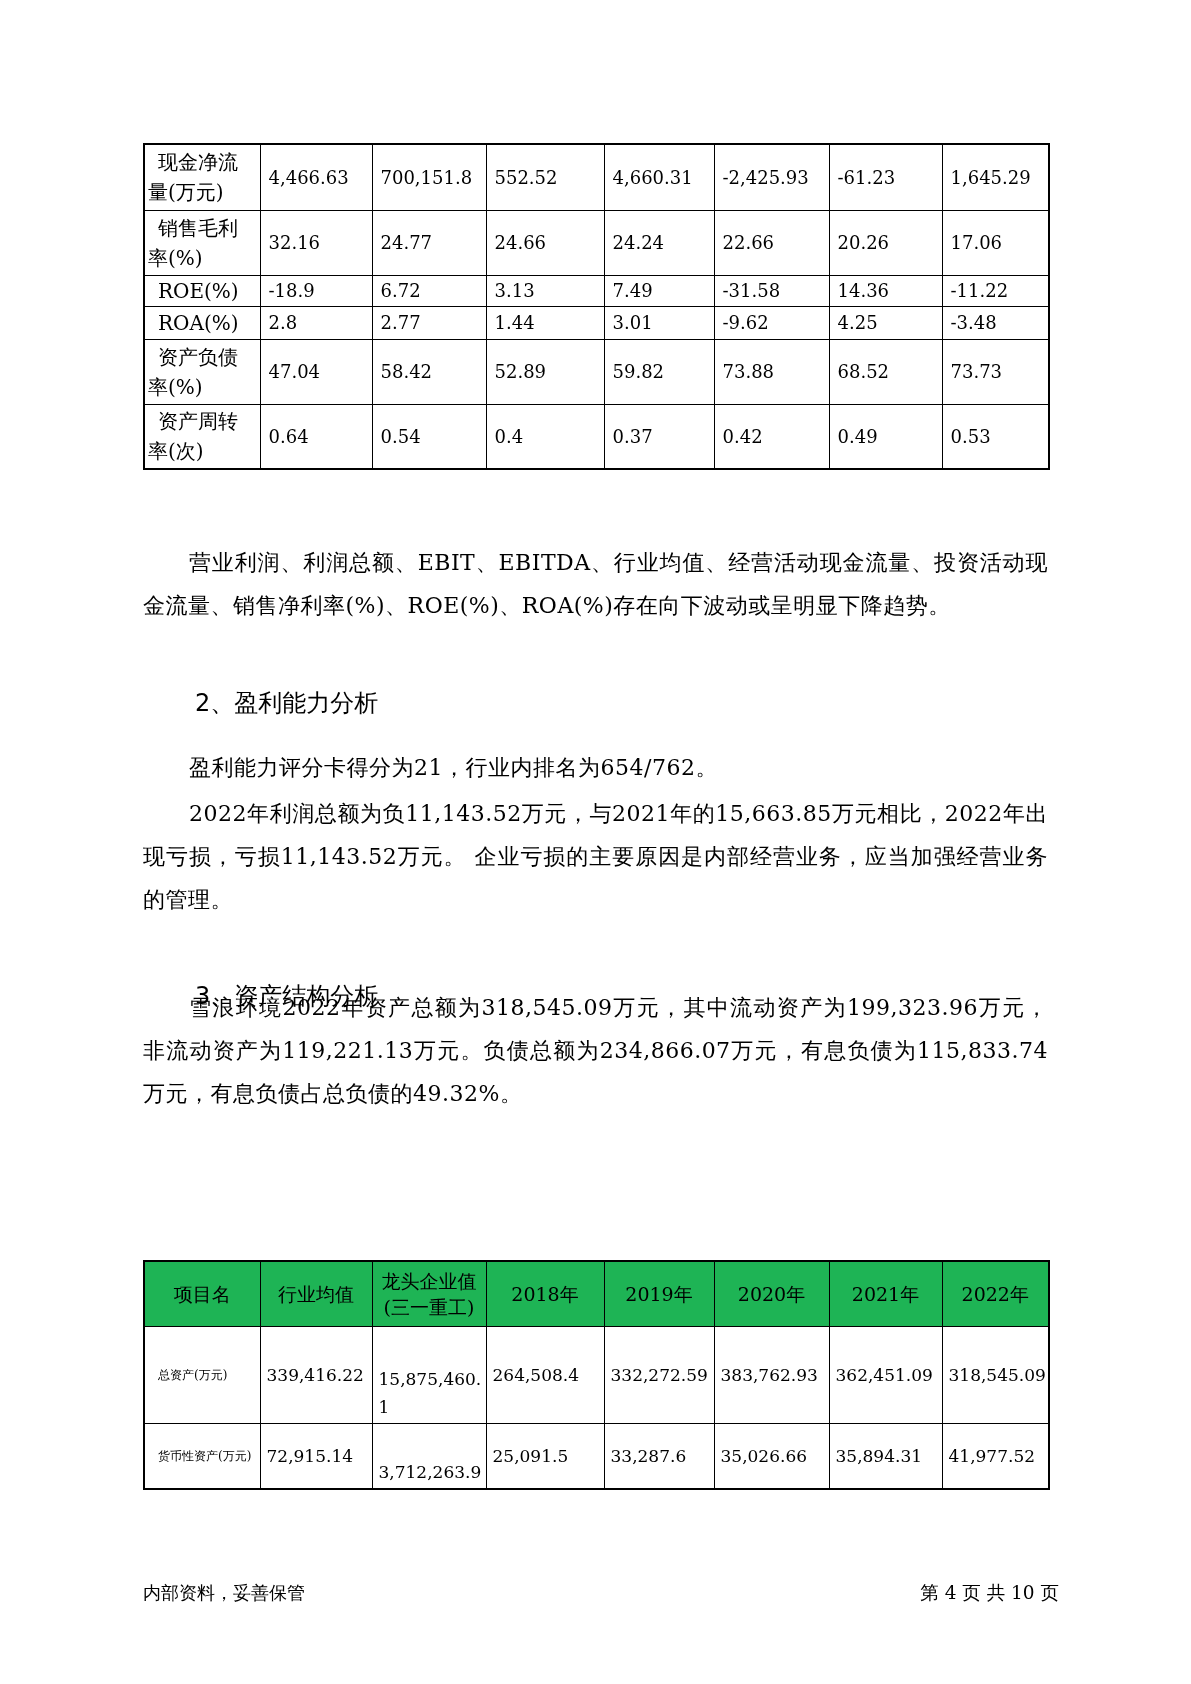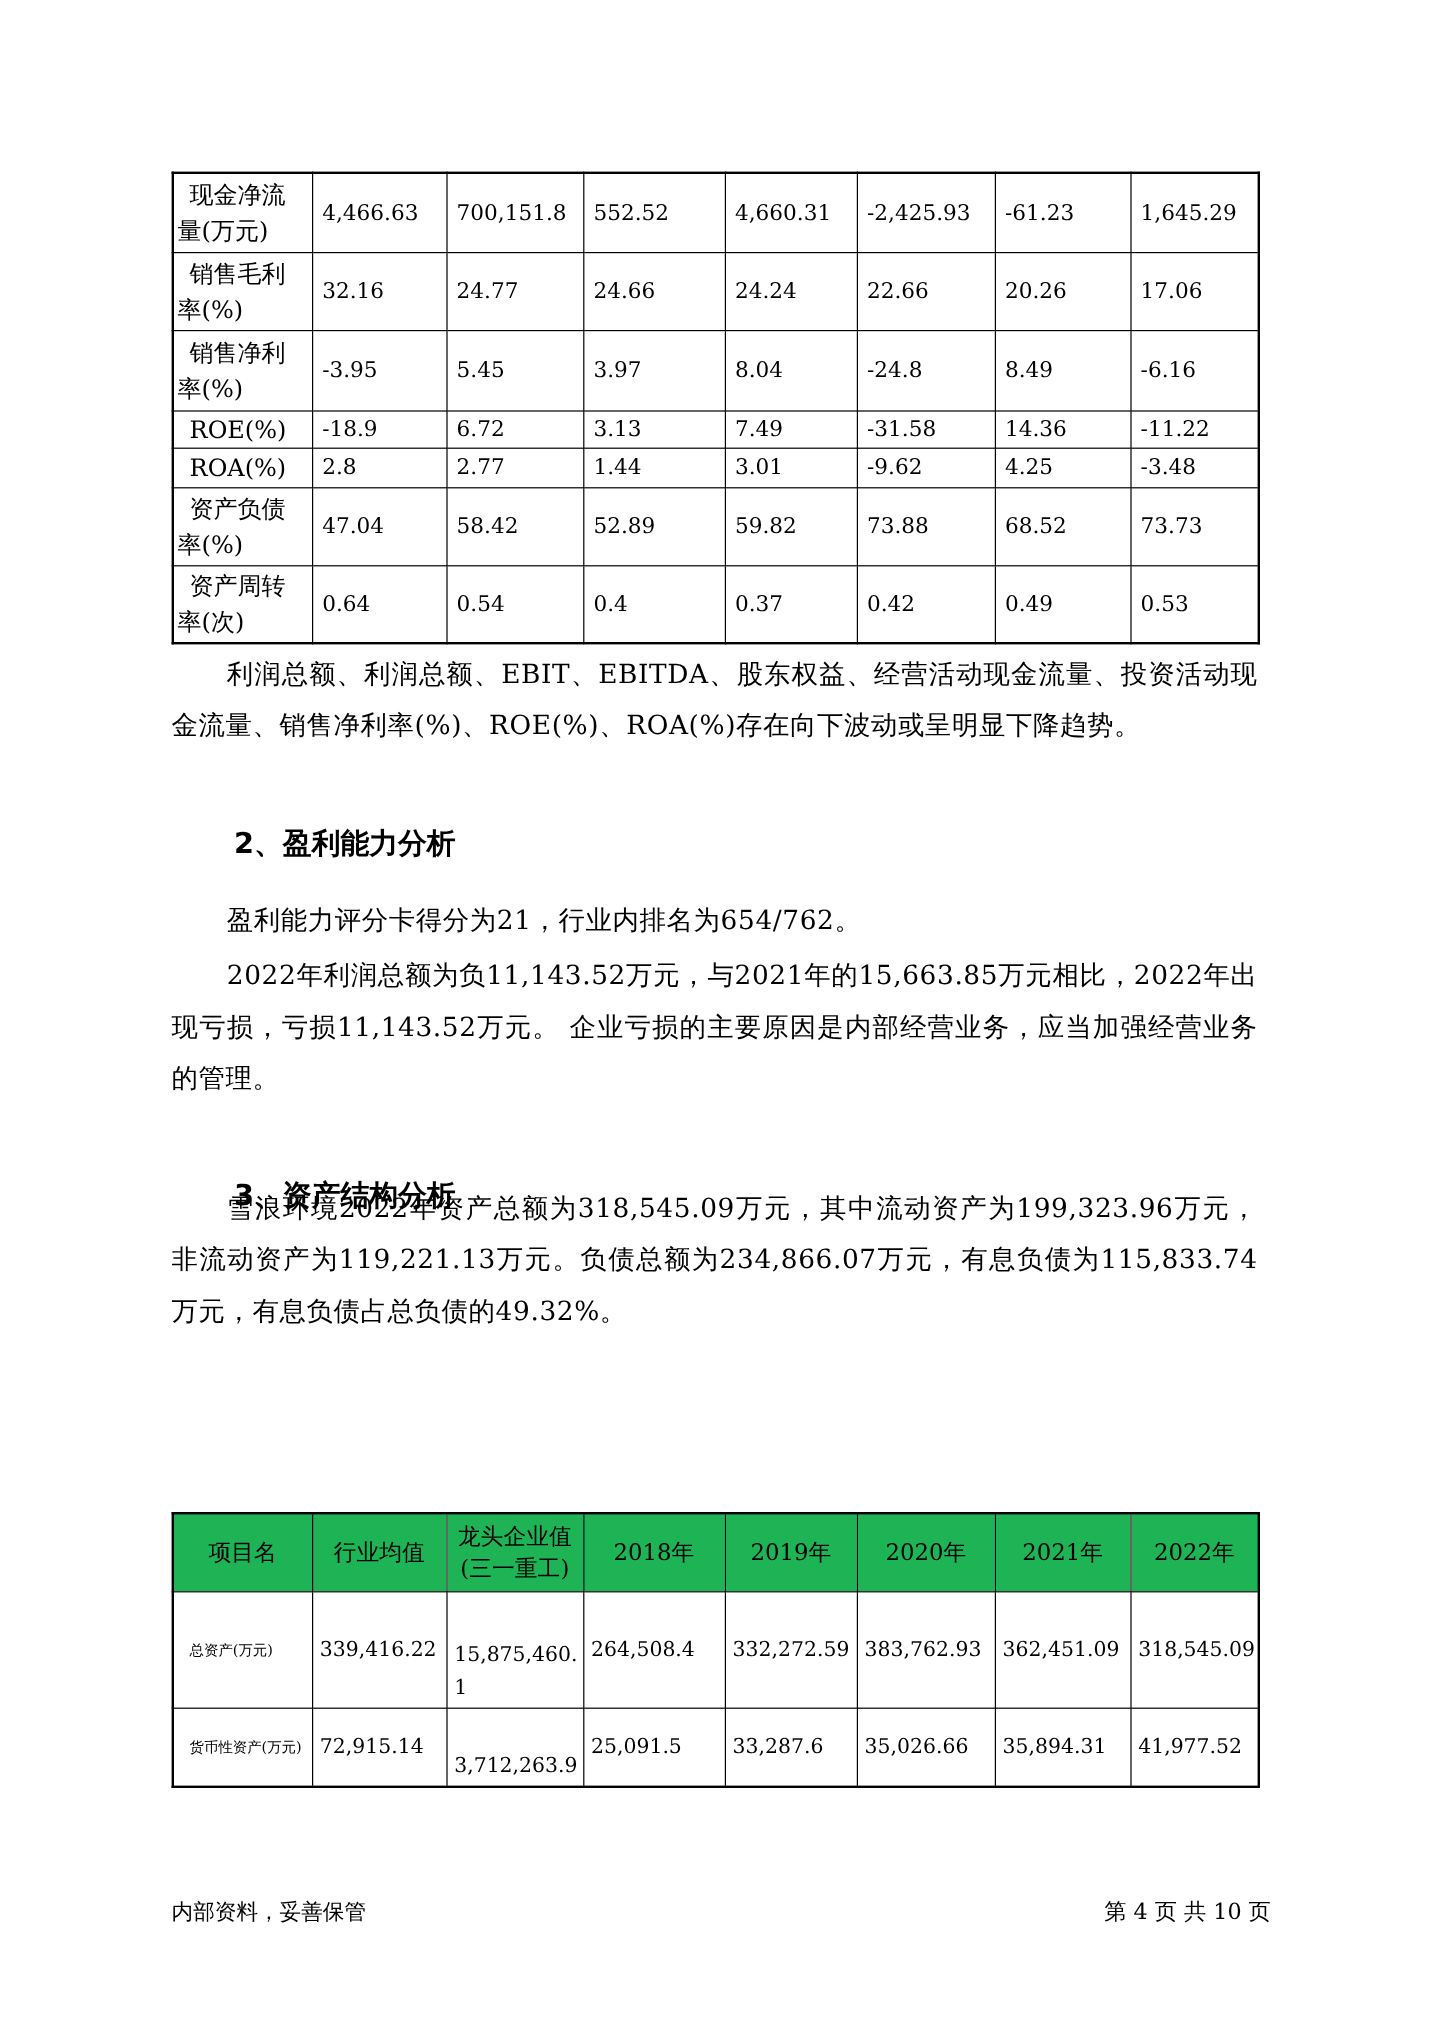--- a/index.html
+++ b/index.html
@@ -41,21 +41,21 @@
   .assets td.vb{vertical-align:bottom;padding-bottom:2px;}
   
   .para{
     position:absolute;left:143px;width:905px;
     font-size:22px;line-height:43px;text-align:justify;text-indent:46px;
     letter-spacing:0.5px;
   }
   .heading{
     position:absolute;left:195px;
     font-family:"DejaVu Sans","Liberation Sans",sans-serif;
-    font-size:24px;font-weight:bold;line-height:30px;
+    font-size:24px;font-weight:normal;line-height:30px;
   }
   .tbl-title{
     position:absolute;left:143px;width:905px;top:1264px;
     font-size:18px;text-align:left;
   }
   
   .footer{
     position:absolute;left:143px;top:1580px;width:916px;
     display:flex;justify-content:space-between;align-items:center;
   }
@@ -95,30 +95,20 @@
     <tr style="height:65px">
       <td class="lbl">销售毛利率(%)</td>
       <td>32.16</td>
       <td>24.77</td>
       <td>24.66</td>
       <td>24.24</td>
       <td>22.66</td>
       <td>20.26</td>
       <td>17.06</td>
     </tr>
-    <tr style="height:67px">
-      <td class="lbl">销售净利率(%)</td>
-      <td>-3.95</td>
-      <td>5.45</td>
-      <td>3.97</td>
-      <td>8.04</td>
-      <td>-24.8</td>
-      <td>8.49</td>
-      <td>-6.16</td>
-    </tr>
     <tr style="height:31px">
       <td class="lbl">ROE(%)</td>
       <td>-18.9</td>
       <td>6.72</td>
       <td>3.13</td>
       <td>7.49</td>
       <td>-31.58</td>
       <td>14.36</td>
       <td>-11.22</td>
     </tr>
@@ -148,21 +138,21 @@
       <td>0.54</td>
       <td>0.4</td>
       <td>0.37</td>
       <td>0.42</td>
       <td>0.49</td>
       <td>0.53</td>
     </tr>
   </tbody>
 </table>
 
-<div class="para" style="top:541px">利润总额、利润总额、EBIT、EBITDA、股东权益、经营活动现金流量、投资活动现金流量、销售净利率(%)、ROE(%)、ROA(%)存在向下波动或呈明显下降趋势。</div>
+<div class="para" style="top:541px">营业利润、利润总额、EBIT、EBITDA、行业均值、经营活动现金流量、投资活动现金流量、销售净利率(%)、ROE(%)、ROA(%)存在向下波动或呈明显下降趋势。</div>
 
 <div class="heading" style="top:688px">2、盈利能力分析</div>
 
 <div class="para" style="top:746px">盈利能力评分卡得分为21，行业内排名为654/762。</div>
 
 <div class="para" style="top:792px">2022年利润总额为负11,143.52万元，与2021年的15,663.85万元相比，2022年出现亏损，亏损11,143.52万元。 企业亏损的主要原因是内部经营业务，应当加强经营业务的管理。</div>
 
 <div class="heading" style="top:981px">3、资产结构分析</div>
 
 <div class="para" style="top:986px">雪浪环境2022年资产总额为318,545.09万元，其中流动资产为199,323.96万元，非流动资产为119,221.13万元。负债总额为234,866.07万元，有息负债为115,833.74万元，有息负债占总负债的49.32%。</div>

